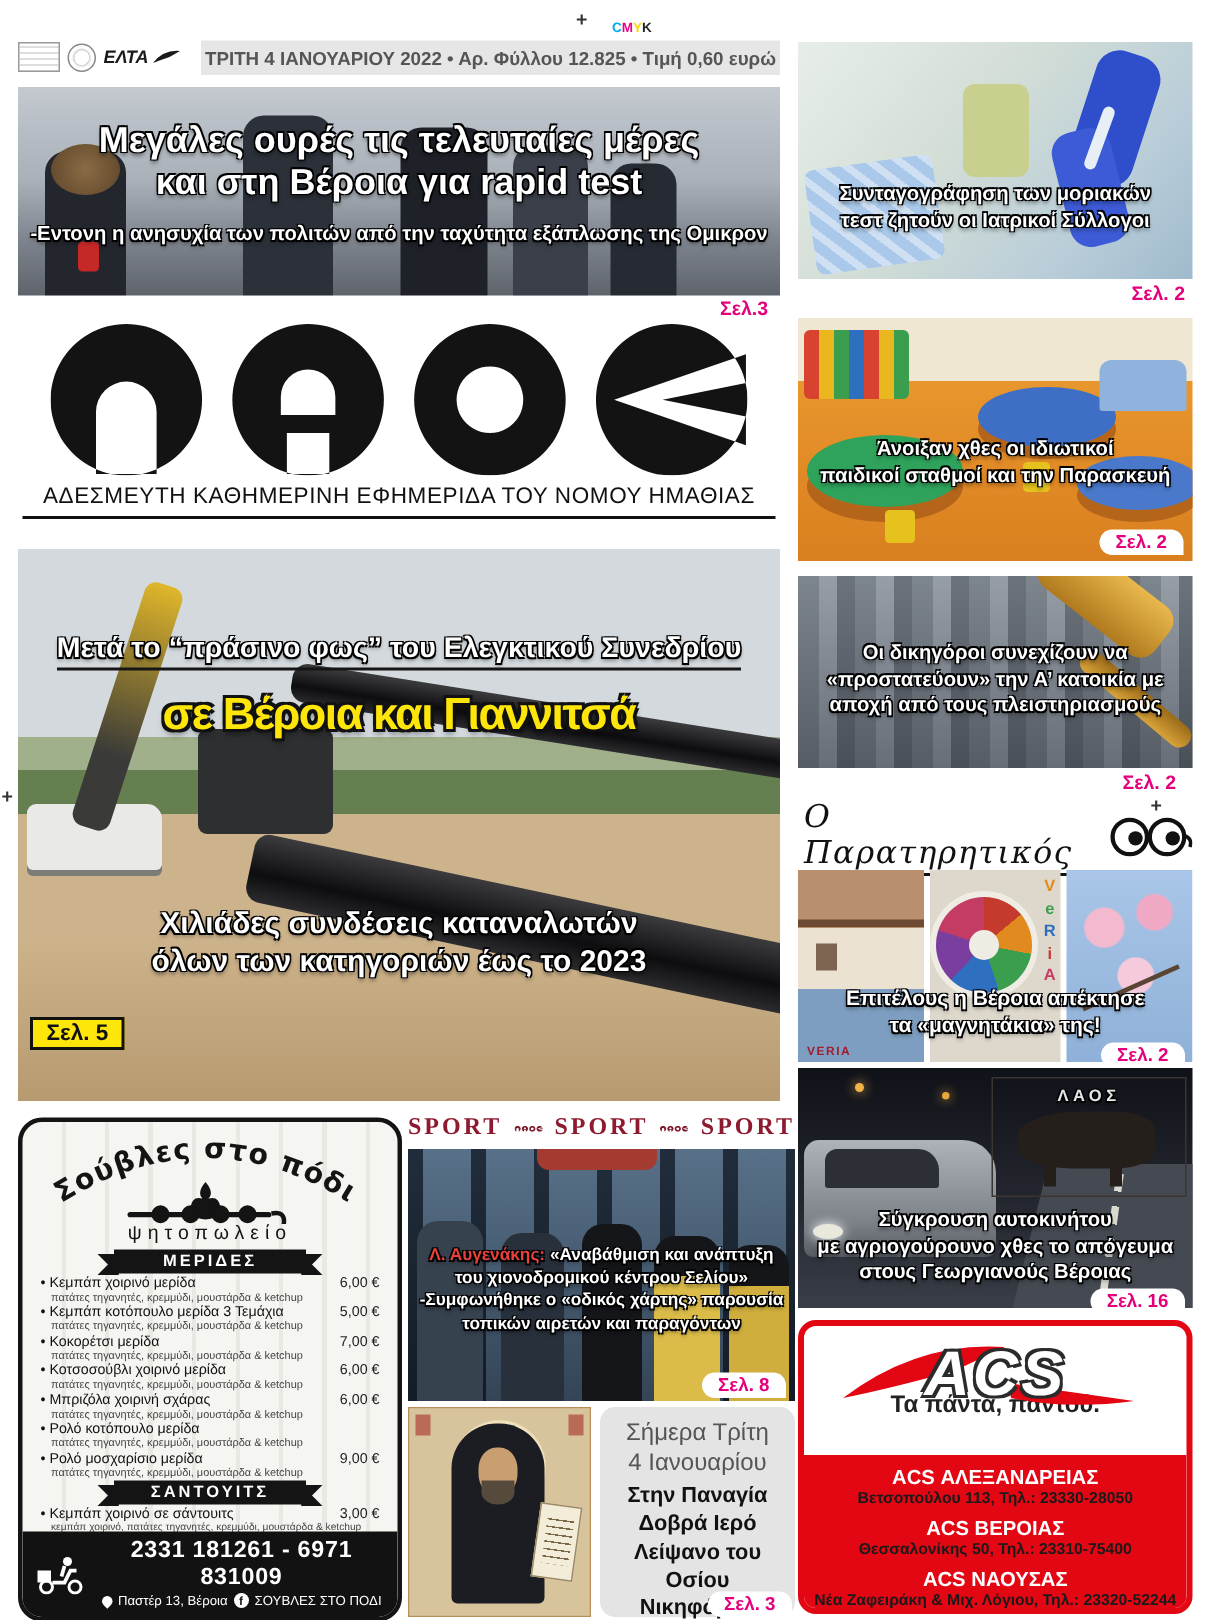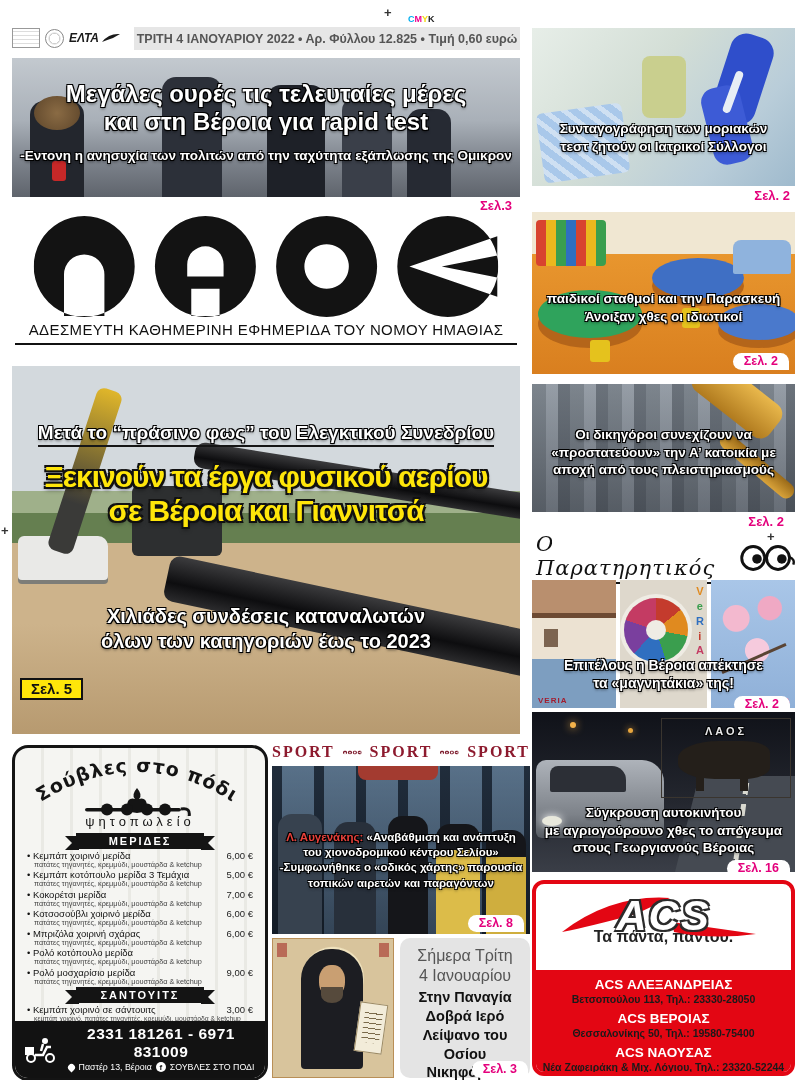--- a/index.html
+++ b/index.html
@@ -162,21 +162,20 @@
   <div class="photo ph-pipe" style="top:366px;left:12px;width:508px;height:368px;">
     <div class="abs" style="left:6px;top:170px;width:90px;height:44px;background:#e9e9e7;border-radius:6px 10px 4px 4px;box-shadow:0 4px 0 #7d7d78;"></div>
     <div class="abs" style="left:120px;top:120px;width:90px;height:70px;background:#2d2f30;border-radius:6px;"></div>
     <div class="abs" style="left:60px;top:20px;width:26px;height:170px;background:linear-gradient(180deg,#e0b62a,#3a3a38 70%);transform:rotate(18deg);border-radius:8px;"></div>
     <div class="pipe" style="left:180px;top:108px;width:420px;height:26px;transform:rotate(9deg);"></div>
     <div class="pipe" style="left:150px;top:236px;width:460px;height:46px;transform:rotate(12deg);"></div>
     <div class="cap" style="top:56px;">
       <span class="kicker oc">Μετά το “πράσινο φως” του Ελεγκτικού Συνεδρίου</span>
     </div>
     <div class="cap oc-y" style="top:94px;font-size:30px;line-height:1.12;letter-spacing:-1px;">
-      <div>Ξεκινούν τα έργα φυσικού αερίου</div>
       <div>σε Βέροια και Γιαννιτσά</div>
     </div>
     <div class="cap oc" style="top:238px;font-size:20px;line-height:1.25;">
       <div>Χιλιάδες συνδέσεις καταναλωτών</div>
       <div>όλων των κατηγοριών έως το 2023</div>
     </div>
     <div class="gas-badge">Σελ. 5</div>
   </div>
 
   <div class="photo ph-tubes" style="top:28px;left:532px;width:263px;height:158px;">
@@ -194,22 +193,22 @@
 
   <div class="photo ph-kinder" style="top:212px;left:532px;width:263px;height:162px;">
     <div class="abs" style="left:4px;top:8px;width:70px;height:46px;background:repeating-linear-gradient(90deg,#d8432f 0 10px,#eab81e 10px 20px,#3a9e4e 20px 30px,#2f6fc0 30px 40px);border-radius:4px;"></div>
     <div class="abs" style="left:6px;top:78px;width:104px;height:48px;background:#2fa35c;border-radius:50%;box-shadow:0 10px 0 #b4651a;"></div>
     <div class="abs" style="left:120px;top:46px;width:92px;height:40px;background:#3f6fc4;border-radius:50%;box-shadow:0 8px 0 #b4651a;"></div>
     <div class="abs" style="left:186px;top:92px;width:82px;height:36px;background:#4a79cc;border-radius:50%;box-shadow:0 8px 0 #b4651a;"></div>
     <div class="abs" style="left:58px;top:128px;width:20px;height:22px;background:#e5c21d;border-radius:3px;"></div>
     <div class="abs" style="left:150px;top:96px;width:18px;height:20px;background:#e5c21d;border-radius:3px;"></div>
     <div class="abs" style="right:4px;top:28px;width:58px;height:34px;background:#8fb3dd;border-radius:8px 8px 2px 2px;"></div>
     <div class="cap oc" style="top:78px;font-size:13.5px;line-height:1.3;">
+      <div>Άνοιξαν χθες οι ιδιωτικοί</div>
       <div>παιδικοί σταθμοί και την Παρασκευή</div>
-      <div>Άνοιξαν χθες οι ιδιωτικοί</div>
     </div>
     <div class="abs" style="right:6px;bottom:4px;"><span class="pill">Σελ. 2</span></div>
   </div>
 
   <div class="photo ph-gavel" style="top:384px;left:532px;width:263px;height:128px;">
     <div class="abs" style="right:10px;top:-6px;width:96px;height:40px;background:linear-gradient(180deg,#e9b84c,#b07a1e);border-radius:12px;transform:rotate(38deg);"></div>
     <div class="abs" style="right:30px;top:36px;width:16px;height:92px;background:linear-gradient(90deg,#d9a33a,#9a6a18);border-radius:8px;transform:rotate(-50deg);"></div>
     <div class="cap oc" style="top:42px;font-size:13.5px;line-height:1.3;">
       <div>Οι δικηγόροι συνεχίζουν να</div>
       <div>«προστατεύουν» την Α’ κατοικία με</div>
@@ -289,21 +288,21 @@
       <div class="acs-logo" style="position:relative;top:8px;">ACS</div>
       <div class="acs-slogan">Τα πάντα, παντού.</div>
     </div>
     <div class="acs-red">
       <div class="acs-branch">
         <div class="acs-bn">ACS ΑΛΕΞΑΝΔΡΕΙΑΣ</div>
         <div class="acs-bd">Βετσοπούλου 113, Τηλ.: 23330-28050</div>
       </div>
       <div class="acs-branch">
         <div class="acs-bn">ACS ΒΕΡΟΙΑΣ</div>
-        <div class="acs-bd">Θεσσαλονίκης 50, Τηλ.: 19580-75400</div>
+        <div class="acs-bd">Θεσσαλονίκης 50, Τηλ.: 23310-75400</div>
       </div>
       <div class="acs-branch">
         <div class="acs-bn">ACS ΝΑΟΥΣΑΣ</div>
         <div class="acs-bd">Νέα Ζαφειράκη &amp; Μιχ. Λόγιου, Τηλ.: 23320-52244</div>
       </div>
     </div>
   </div>
 
   <div class="abs sport-strip" style="top:742px;left:272px;width:258px;height:20px;">
     <span class="sport-word">SPORT</span>

